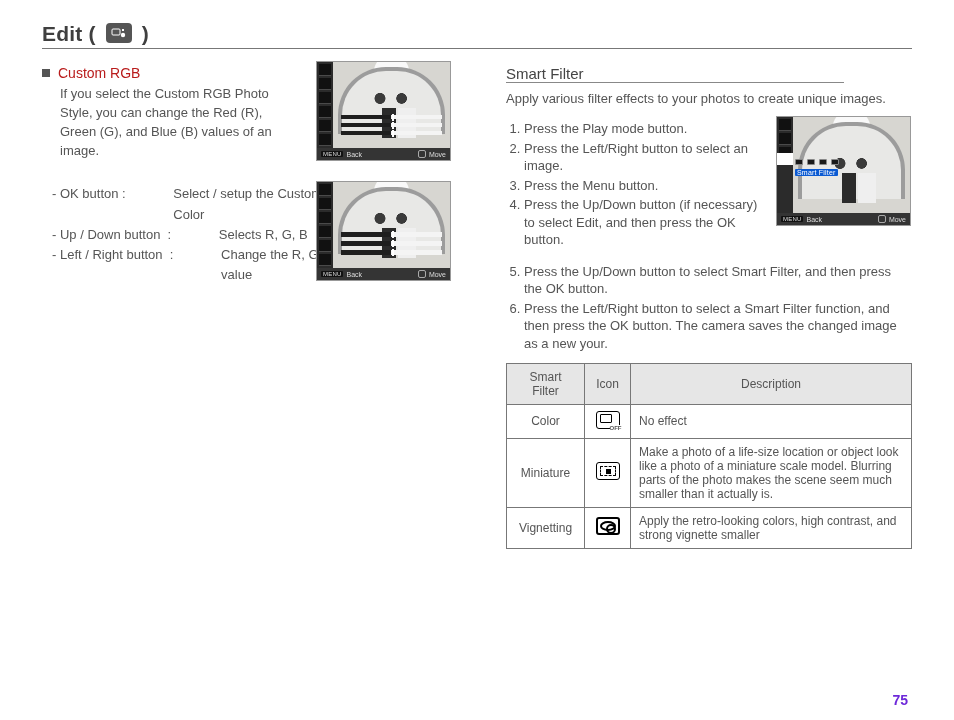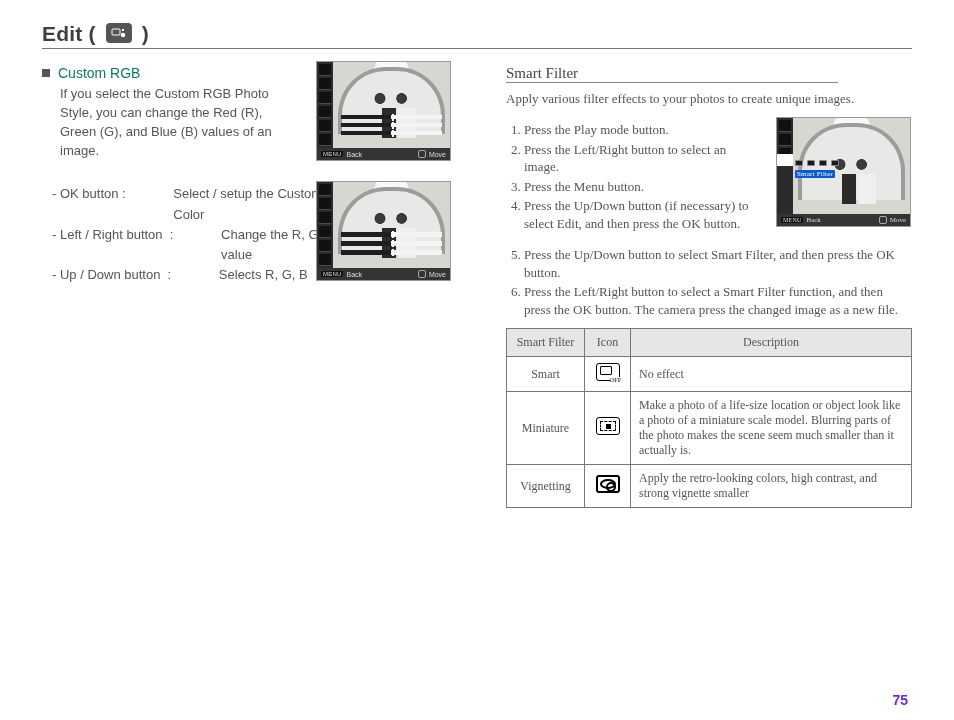--- a/index.html
+++ b/index.html
@@ -14,26 +14,26 @@
   .page{padding:22px 42px 10px 42px;position:relative;height:100%;}
 
   
   .title-row{display:flex;align-items:baseline;border-bottom:1px solid var(--rule);padding-bottom:2px;margin-bottom:16px;}
   .title{font-size:21px;font-weight:bold;color:#3f3f3f;letter-spacing:.2px;}
   .title-icon{display:inline-flex;align-items:center;justify-content:center;height:20px;width:26px;margin:0 4px;background:#555;border-radius:4px;color:#fff;font-size:10px;vertical-align:middle;position:relative;top:-2px;}
 
   
   .cols{display:flex;gap:34px;}
   .col-l{flex:0 0 430px;}
-  .col-r{flex:1 1 auto;font-family:Liberation Serif, serif;}
+  .col-r{flex:1 1 auto;}
 
   
   .bullet-row{display:flex;align-items:flex-start;gap:8px;margin-bottom:4px;}
   .blk-sq{display:inline-block;width:8px;height:8px;background:#555;margin-top:4px;}
-  .subhead{color:#0f766e;font-size:14px;}
+  .subhead{color:#b91c1c;font-size:14px;}
   .para{margin:4px 0 10px 18px; line-height:1.45;max-width:230px;}
   .kv-list{margin-left:10px;font-size:13px;line-height:1.55;}
   .kv-list .row{display:flex;gap:44px;}
   .kv-list .k{white-space:pre;}
 
   
   .lcdwrap{position:absolute;}
   .lcd{width:135px;height:100px;border:1px solid #999;display:flex;flex-direction:column;background:#000;overflow:hidden;position:relative;}
   .lcd .top{flex:1;display:flex;}
   .lcd .side{width:16px;background:var(--screen-dark2);display:flex;flex-direction:column;align-items:center;justify-content:flex-start;padding-top:2px;gap:2px;}
@@ -115,26 +115,26 @@
       <div class="para">If you select the Custom RGB Photo Style, you can change the Red (R), Green (G), and Blue (B) values of an image.</div>
 
       <div style="height:14px"></div>
 
       <div class="kv-list">
         <div class="row">
           <span class="k"><span>- OK button</span><span> : </span></span>
           <span style="max-width:170px;">Select / setup the Custom Color</span>
         </div>
         <div class="row">
+          <span class="k"><span>- Up / Down button</span><span>  : </span></span>
+          <span>Selects R, G, B</span>
+        </div>
+        <div class="row">
           <span class="k"><span>- Left / Right button</span><span>  : </span></span>
           <span style="max-width:150px;">Change the R, G, or B value</span>
-        </div>
-        <div class="row">
-          <span class="k"><span>- Up / Down button</span><span>  : </span></span>
-          <span>Selects R, G, B</span>
         </div>
       </div>
 
       <div class="lcdwrap" style="left:274px;top:-4px;">
         <div class="lcd">
           <div class="top">
             <div class="side">
                 <i></i>
                 <i></i>
                 <i></i>
@@ -245,34 +245,34 @@
                   <span class="dpad"></span>
                   <span>Move</span>
                 </span>
             </div>
           </div>
         </div>
       </div>
 
       <ol class="steps steps-wide" start="5">
         <li>Press the Up/Down button to select Smart Filter, and then press the OK button.</li>
-        <li>Press the Left/Right button to select a Smart Filter function, and then press the OK button. The camera press the changed image as a new file.</li>
+        <li>Press the Left/Right button to select a Smart Filter function, and then press the OK button. The camera saves the changed image as a new your.</li>
       </ol>
 
       <table class="sf">
         <thead>
           <tr>
             <th>Smart Filter</th>
             <th>Icon</th>
             <th>Description</th>
           </tr>
         </thead>
         <tbody>
           <tr>
-            <td class="name">Smart</td>
+            <td class="name">Color</td>
             <td class="icon"><span class="ic off"></span></td>
             <td>No effect</td>
           </tr>
           <tr>
             <td class="name">Miniature</td>
             <td class="icon"><span class="ic min"></span></td>
             <td>Make a photo of a life-size location or object look like a photo of a miniature scale model. Blurring parts of the photo makes the scene seem much smaller than it actually is.</td>
           </tr>
           <tr>
             <td class="name">Vignetting</td>

